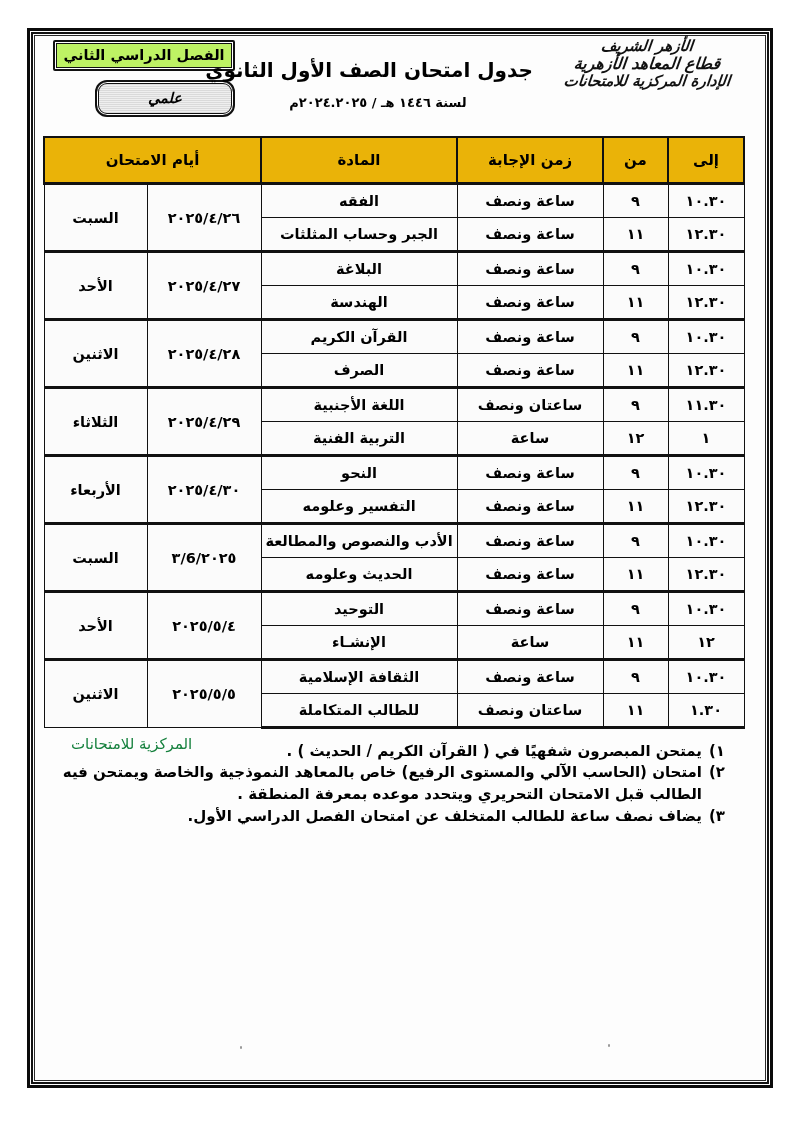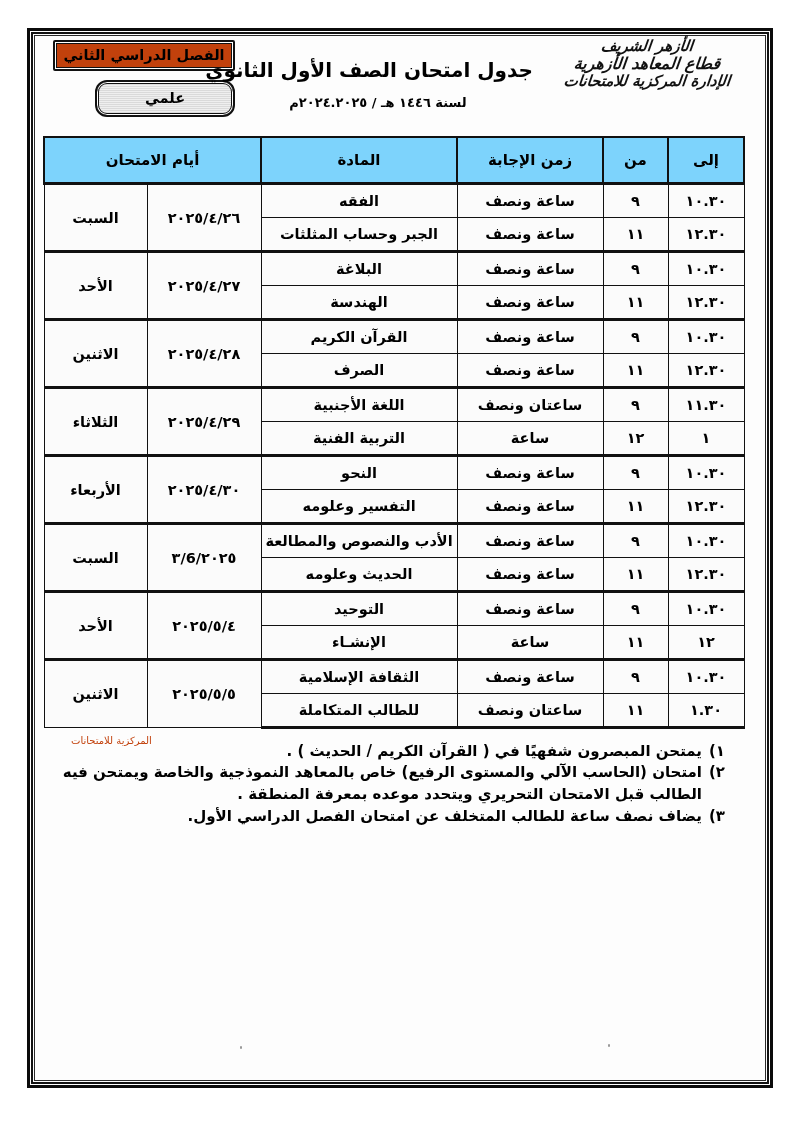--- a/index.html
+++ b/index.html
@@ -49,34 +49,35 @@
     top: 4px;
     width: 178px;
   }
   .badge {
     border: 2px solid #111;
     border-radius: 2px;
     text-align: center;
     font-size: 14.5px;
     font-weight: 700;
     padding: 5px 4px 6px 4px;
-    background: #c2410c;
+    background: #bef264;
     box-shadow: 0 0 0 1px #fff inset, 0 0 0 2px #111 inset;
     letter-spacing: 0;
   }
   .badge.term { width: 170px; margin-left: 6px; }
   .badge.track {
     width: 128px;
     margin-top: 9px;
     margin-left: 26px;
     background:
       repeating-linear-gradient(0deg, #dadada 0 1px, #efefef 1px 2px),
       #e6e6e6;
     padding: 8px 4px 9px 4px;
     border-radius: 12px;
+    font-style: italic;
   }
 
   .seal {
     position: absolute;
     right: 10px;
     top: 2px;
     width: 216px;
     text-align: center;
     line-height: 1.08;
     color: #111;
@@ -124,21 +125,21 @@
   table.sched th, table.sched td {
     border: 1.5px solid #111;
     text-align: center;
     font-weight: 700;
     background: #fbfbfb;
   }
   table.sched th {
     height: 42px;
     font-size: 15px;
     border-width: 2.5px;
-    background: #7dd3fc;
+    background: #eab308;
   }
   table.sched td {
     height: 30px;
     font-size: 14.5px;
   }
   td.subject { font-size: 14.5px; }
   td.dur { font-size: 14.5px; }
   td.day, td.date {
     border-width: 2.5px;
     font-size: 15px;
@@ -177,22 +178,22 @@
     text-align: right;
   }
   .note .num { flex: 0 0 auto; }
   .note .txt { flex: 1 1 auto; }
   .note.n3 { margin-top: 1px; }
 
   .watermark {
     position: absolute;
     left: 14px;
     top: -6px;
-    font-size: 10px;
-    color: #c2410c;
+    font-size: 15px;
+    color: #15803d;
     font-weight: 400;
     white-space: nowrap;
     pointer-events: none;
   }
   .speck {
     position: absolute;
     width: 2px; height: 3px;
     background: #9a9a9a;
     border-radius: 1px;
   }

